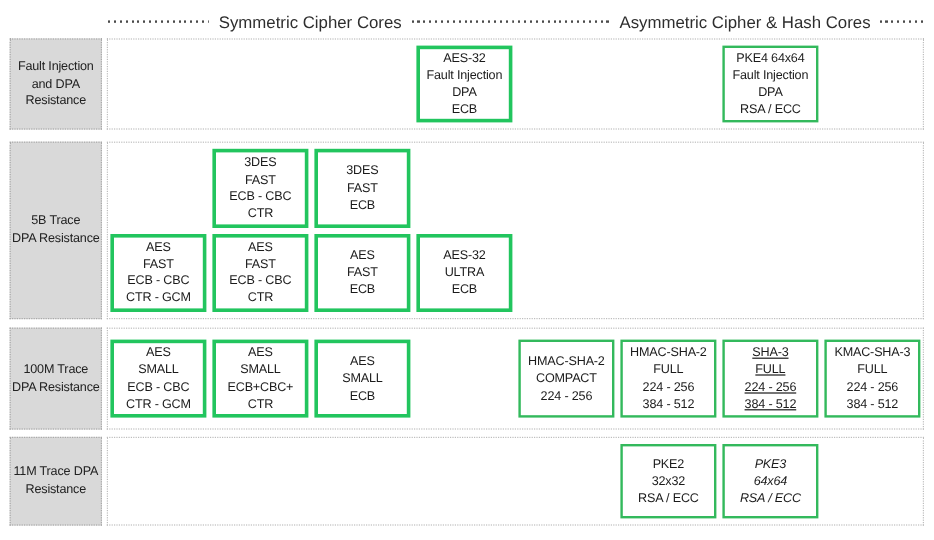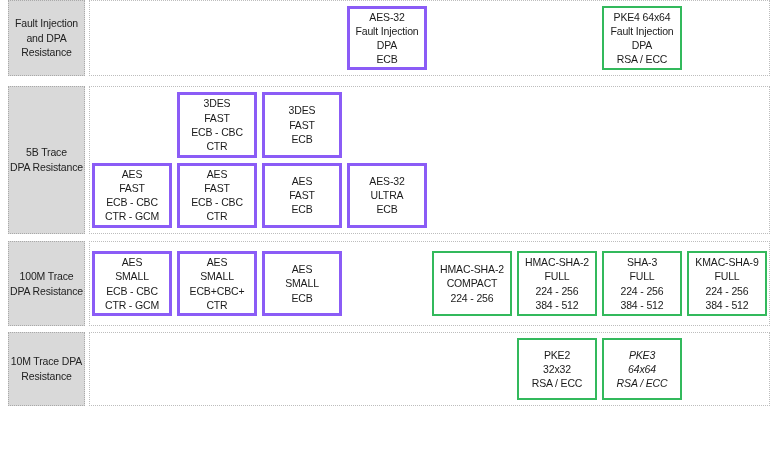--- a/index.html
+++ b/index.html
@@ -45,28 +45,40 @@
     column-gap:5px; row-gap:5px; padding:5px 2px;
   }
   .row-3 .row-content { padding-top:9px; padding-bottom:9px; }
 
   .core-box {
     box-sizing:border-box; background:#ffffff;
     display:flex; align-items:center; justify-content:center;
     text-align:center; font-size:10.5px; line-height:1.35;
     white-space:pre-line; letter-spacing:-0.15px; color:#1b1b1b;
   }
-  .core-box.blue  { border:3px solid #8b5cf6; }
+  .core-box.blue  { border:3px solid #22c55e; }
   .core-box.green { border:2px solid #33b95c; }
 </style>
 </head>
 <body>
 
 <div class="canvas">
 
+  <div class="headers">
+    <div class="hgroup hgroup-1">
+      <span class="dotline"></span>
+      <span class="hlabel">Symmetric Cipher Cores</span>
+      <span class="dotline"></span>
+    </div>
+    <div class="hgroup hgroup-2">
+      <span class="dotline left"></span>
+      <span class="hlabel">Asymmetric Cipher &amp; Hash Cores</span>
+      <span class="dotline right"></span>
+    </div>
+  </div>
 
   <div id="rows">
       <div class="row row-1">
         <div class="row-label">Fault Injection
 and DPA
 Resistance</div>
         <div class="row-content">
           <div class="core-box blue" style="grid-area: 1 / 4;">AES-32
 Fault Injection
 DPA
@@ -119,32 +131,32 @@
           <div class="core-box blue" style="grid-area: 1 / 3;">AES
 SMALL
 ECB</div>
           <div class="core-box green" style="grid-area: 1 / 5;">HMAC-SHA-2
 COMPACT
 224 - 256</div>
           <div class="core-box green" style="grid-area: 1 / 6;">HMAC-SHA-2
 FULL
 224 - 256
 384 - 512</div>
-          <div class="core-box green" style="grid-area: 1 / 7;">SHA-3
+          <div class="core-box green" style="grid-area: 1 / 7; text-decoration: underline;">SHA-3
 FULL
 224 - 256
 384 - 512</div>
-          <div class="core-box green" style="grid-area: 1 / 8;">KMAC-SHA-9
+          <div class="core-box green" style="grid-area: 1 / 8;">KMAC-SHA-3
 FULL
 224 - 256
 384 - 512</div>
         </div>
       </div>
       <div class="row row-4">
-        <div class="row-label">10M Trace DPA
+        <div class="row-label">11M Trace DPA
 Resistance</div>
         <div class="row-content">
           <div class="core-box green" style="grid-area: 1 / 6;">PKE2
 32x32
 RSA / ECC</div>
           <div class="core-box green" style="grid-area: 1 / 7; font-style: italic;">PKE3
 64x64
 RSA / ECC</div>
         </div>
       </div>

